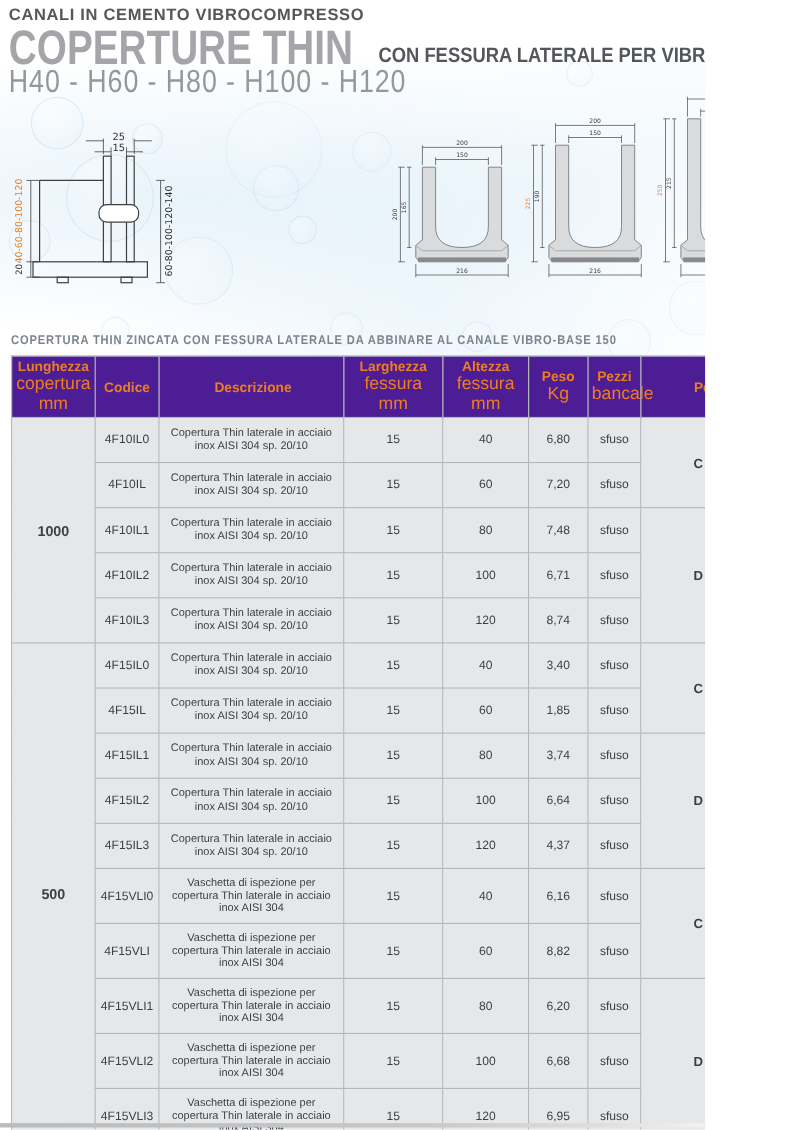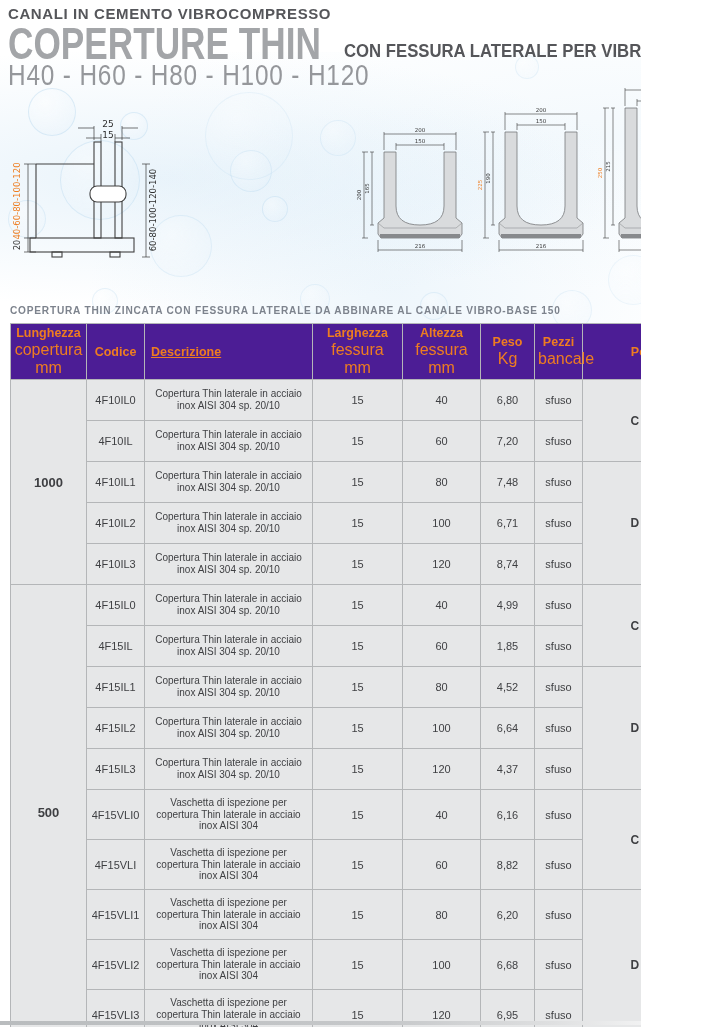--- a/index.html
+++ b/index.html
@@ -33,21 +33,21 @@
       color:#7d838d;letter-spacing:.9px;white-space:nowrap;transform:scaleX(.88);
       transform-origin:0 0;}
   .ptable{position:absolute;left:10px;top:323px;border-collapse:collapse;table-layout:fixed;
       width:700px;font-size:11px;color:#3e3f42;}
   .ptable th,.ptable td{border:1px solid #b4b6b8;text-align:center;vertical-align:middle;
       padding:2px 3px;background:#e6e7e8;}
   .ptable thead th{background:#4c1d95;color:#ee7d20;height:34px;}
   .hmain{font-weight:bold;font-size:12.5px;}
   .hsub{font-size:16px;font-weight:normal;margin-top:1px;}
   .hb{font-weight:normal;}
-  .ptable thead th:nth-child(3){text-align:left;padding-left:6px;text-decoration:underline;}
+  .ptable thead th:nth-child(3){text-align:center;padding-left:6px;}
   .ptable tr{height:41px;}
   .ptable tr.tall{height:50px;}
   .desc{text-align:left;padding-left:6px;line-height:1.18;font-size:10px;}
   .len-cell{font-weight:bold;font-size:13px;}
   .class-cell{font-weight:bold;font-size:12px;}
   .page-edge{position:absolute;left:0;top:1021px;width:706px;height:4px;
       background:linear-gradient(to right,#b9bcbe 0%,#c6c8ca 55%,#dedfe0 78%,#ffffff 100%);}
   svg text{font-family:"DejaVu Sans",sans-serif;}
 </style>
 </head>
@@ -285,38 +285,38 @@
           <td>120</td>
           <td>8,74</td>
           <td>sfuso</td>
         </tr>
         <tr>
           <td class="len-cell" rowspan="10">500</td>
           <td>4F15IL0</td>
           <td class="desc">Copertura Thin laterale in acciaio inox AISI 304 sp. 20/10</td>
           <td>15</td>
           <td>40</td>
-          <td>4,99</td>
+          <td>3,40</td>
           <td>sfuso</td>
           <td class="class-cell" rowspan="2">C 250</td>
         </tr>
         <tr>
           <td>4F15IL</td>
           <td class="desc">Copertura Thin laterale in acciaio inox AISI 304 sp. 20/10</td>
           <td>15</td>
           <td>60</td>
           <td>1,85</td>
           <td>sfuso</td>
         </tr>
         <tr>
           <td>4F15IL1</td>
           <td class="desc">Copertura Thin laterale in acciaio inox AISI 304 sp. 20/10</td>
           <td>15</td>
           <td>80</td>
-          <td>4,52</td>
+          <td>3,74</td>
           <td>sfuso</td>
           <td class="class-cell" rowspan="3">D 400</td>
         </tr>
         <tr>
           <td>4F15IL2</td>
           <td class="desc">Copertura Thin laterale in acciaio inox AISI 304 sp. 20/10</td>
           <td>15</td>
           <td>100</td>
           <td>6,64</td>
           <td>sfuso</td>

